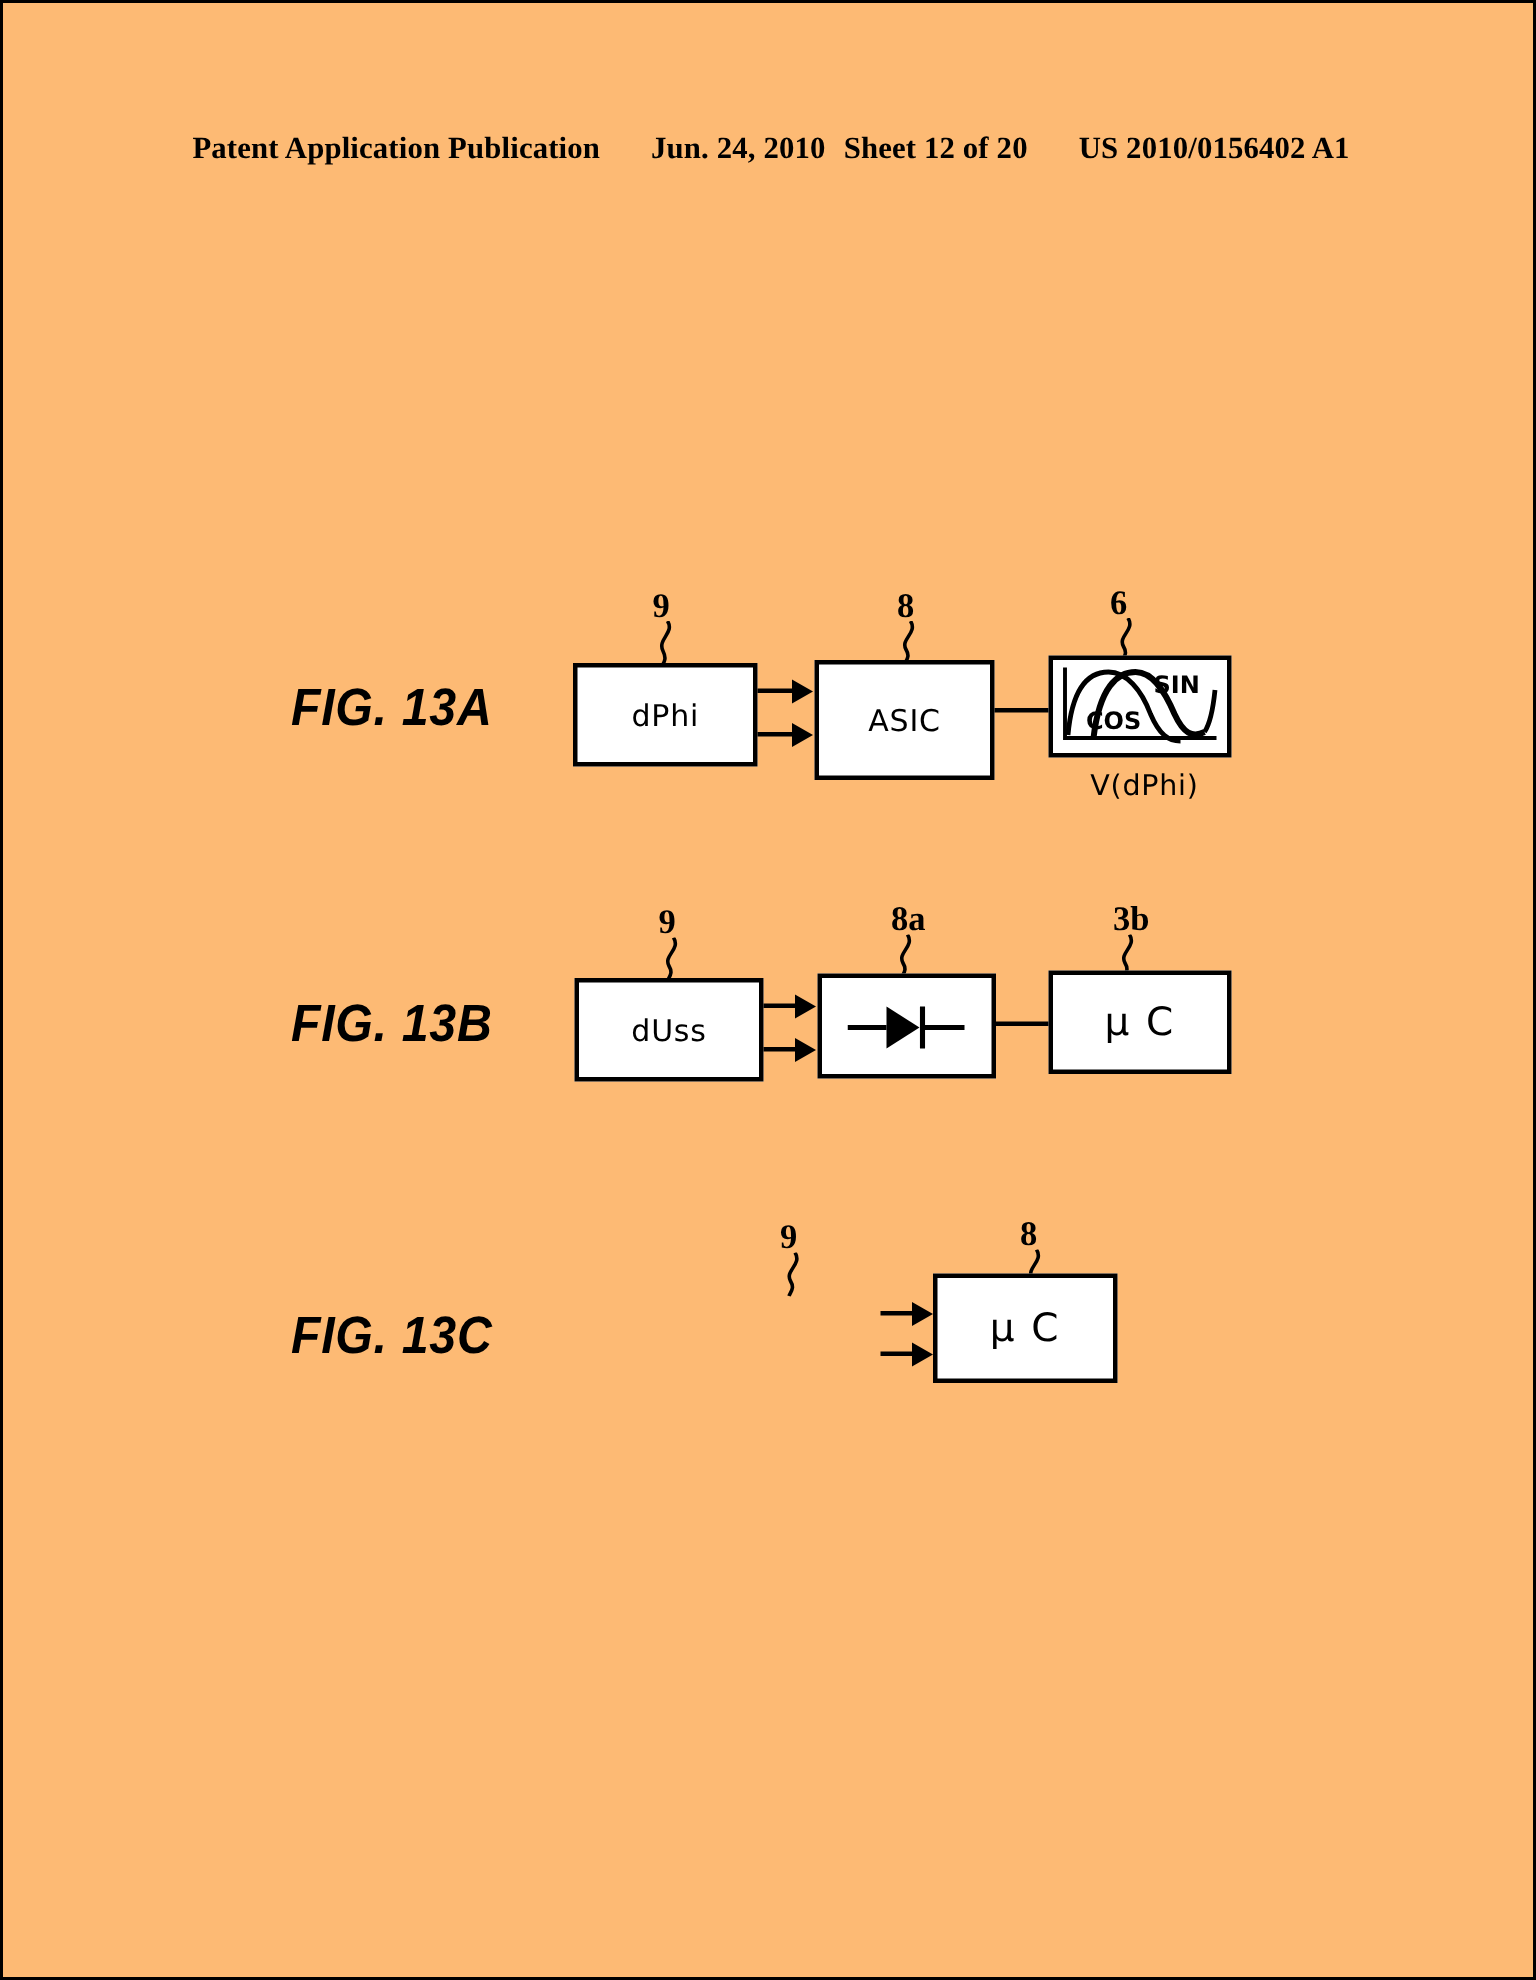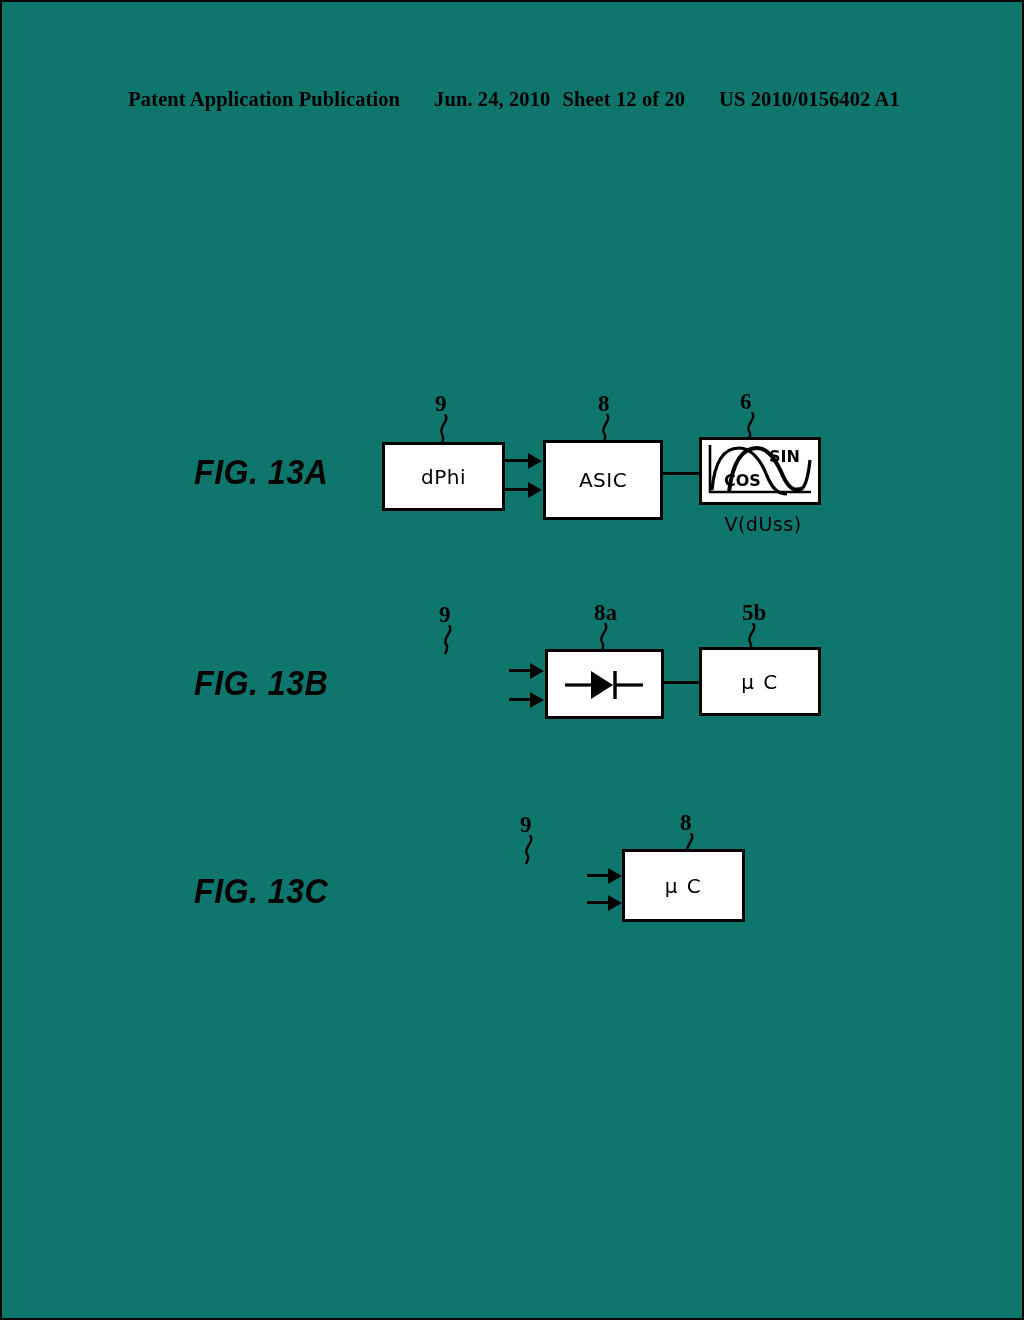--- a/index.html
+++ b/index.html
@@ -7,21 +7,21 @@
     padding: 0;
     background: #ffffff;
   }
   body {
     font-family: "Liberation Sans", sans-serif;
   }
   #page {
     position: relative;
     width: 1024px;
     height: 1320px;
-    background: #0f766e;
+    background: #fdba74;
     overflow: hidden;
     border: 2px solid #000000;
     box-sizing: border-box;
     padding-left: 44px;
   }
 
   
   #header {
     position: absolute;
     left: 0;
@@ -65,21 +65,21 @@
     justify-content: center;
   }
   .block .blabel {
     font-family: "DejaVu Sans", sans-serif;
     font-size: 20px;
     color: #000;
     letter-spacing: 0.5px;
     line-height: 1;
   }
   .block .blabel.mu {
-    font-size: 20px;
+    font-size: 26px;
     letter-spacing: 1.5px;
   }
 
   
   .arrow-line {
     position: absolute;
     background: #000;
     height: 3px;
   }
   .arrow-head {
@@ -180,39 +180,42 @@
 
     <path d="M24,50 C28,16 40,6 52,6 C64,6 72,20 78,34 C84,47 90,50 98,46" stroke="#000" stroke-width="4" fill="none"></path>
 
     <path d="M98,46 C102,40 104,28 105,18" stroke="#000" stroke-width="3.2" fill="none"></path>
 
     <text class="wave-text" x="19" y="44" font-size="16">COS</text>
 
     <text class="wave-text" x="64" y="20" font-size="16">SIN</text>
   </svg>
 
-  <div class="wave-caption" style="left:700px; top:511px; width:122px; text-align:center;">V(dUss)</div>
+  <div class="wave-caption" style="left:700px; top:511px; width:122px; text-align:center;">V(dPhi)</div>
 
   <div class="fig-label" style="left:192px; top:661px;">FIG. 13B</div>
 
   <div class="ref" style="left:437px; top:600px;">9</div>
   <svg class="leader" style="left:432px; top:623px;" width="30" height="30">
     <path d="M15,0 C20,8 8,12 12,19 C15,24 12,26 11,29" stroke="#000" stroke-width="2.4" fill="none"></path>
   </svg>
 
   <div class="ref" style="left:592px; top:598px;">8a</div>
   <svg class="leader" style="left:588px; top:621px;" width="30" height="30">
     <path d="M15,0 C20,8 8,12 12,19 C15,24 12,26 11,29" stroke="#000" stroke-width="2.4" fill="none"></path>
   </svg>
 
-  <div class="ref" style="left:740px; top:598px;">5b</div>
+  <div class="ref" style="left:740px; top:598px;">3b</div>
   <svg class="leader" style="left:736px; top:621px;" width="30" height="30">
     <path d="M15,0 C20,8 8,12 12,19 C15,24 12,26 11,29" stroke="#000" stroke-width="2.4" fill="none"></path>
   </svg>
 
+  <div class="block" style="left:381px; top:650px; width:126px; height:69px;">
+    <span class="blabel">dUss</span>
+  </div>
 
   <div class="arrow-line" style="left:507px; top:667px; width:26px;"></div>
   <div class="arrow-head" style="left:528px; top:661px;"></div>
   <div class="arrow-line" style="left:507px; top:696px; width:26px;"></div>
   <div class="arrow-head" style="left:528px; top:690px;"></div>
 
   <div class="block" style="left:543px; top:647px; width:119px; height:70px;"></div>
   <svg class="diode-svg" style="left:563px; top:666px;" width="80" height="34">
 
     <line x1="0" y1="17" x2="26" y2="17" stroke="#000" stroke-width="3.2"></line>

